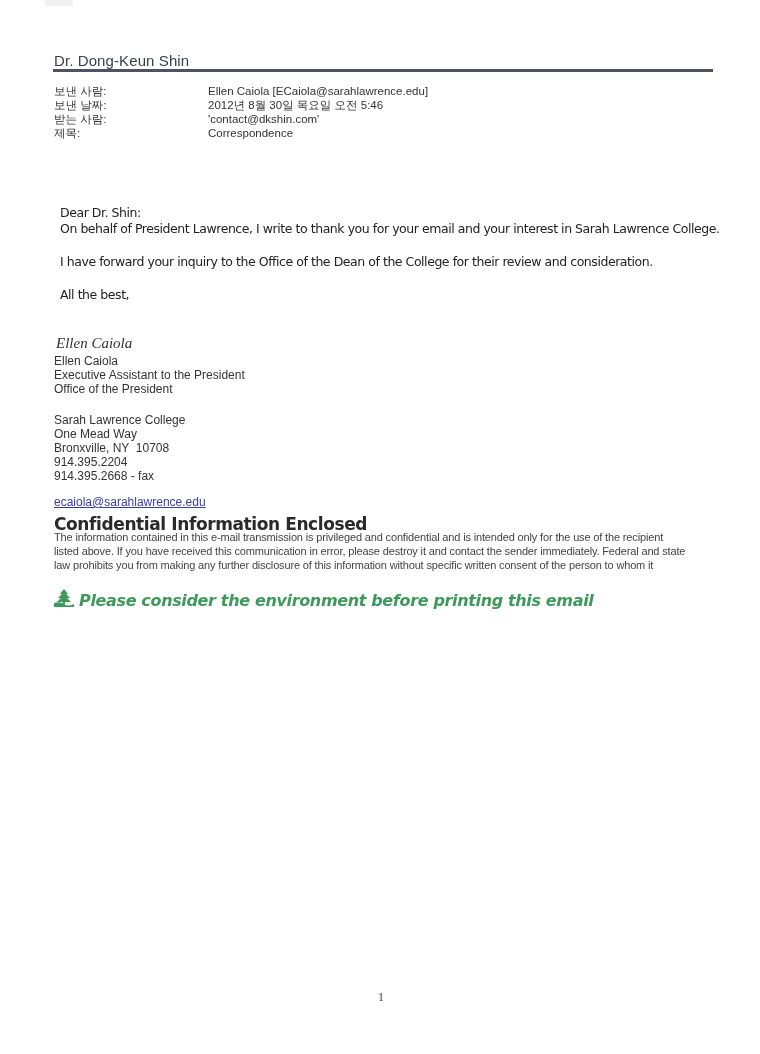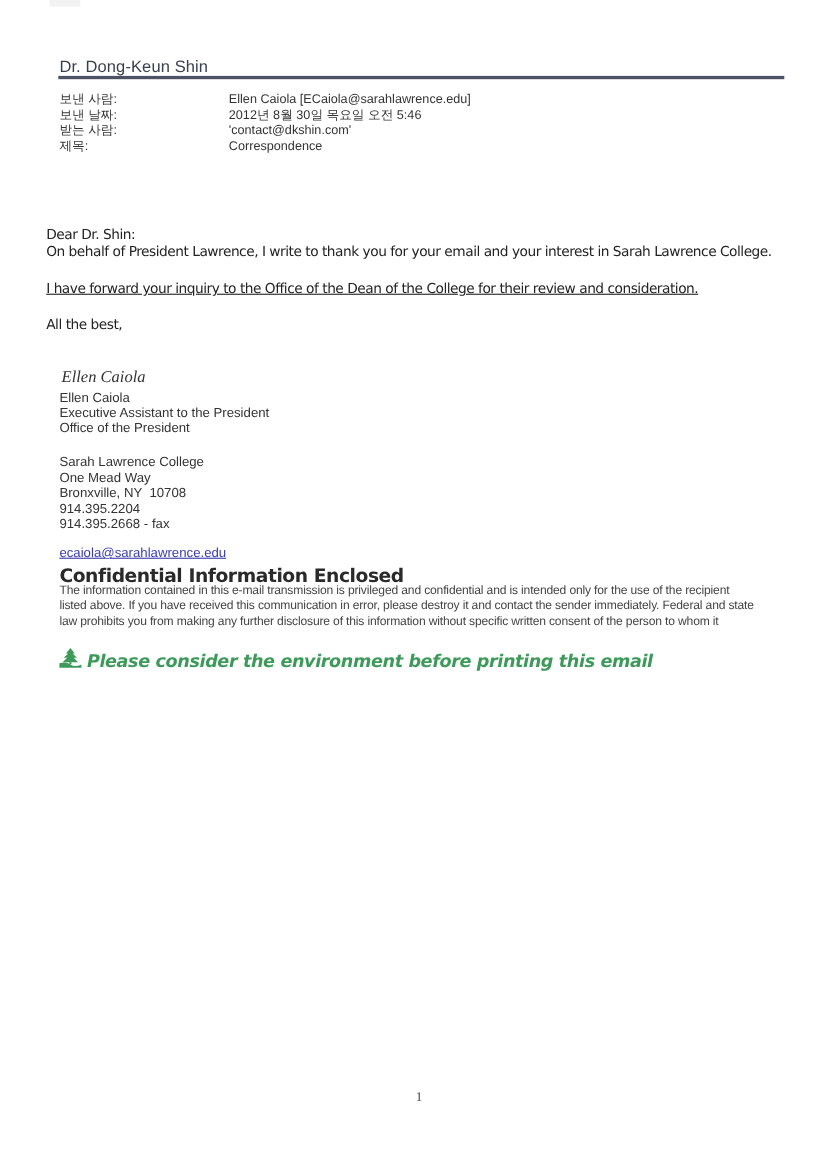--- a/index.html
+++ b/index.html
@@ -11,21 +11,21 @@
   .header-name {
     left: 54px; top: 52px; font-size: 15px; color: #3a3f4e; letter-spacing: 0.1px;
   }
   .header-rule {
     left: 53px; top: 69px; width: 660px; height: 3px; background: #4d5364;
   }
   .meta-row { position: absolute; left: 54px; font-size: 11.5px; color: #333; line-height: 14px; }
   .meta-label { display: inline-block; width: 154px; }
   .meta-value { display: inline-block; }
   .body-text {
-    left: 42px; font-size: 12.5px; color: #222; white-space: nowrap;
+    left: 60px; font-size: 12.5px; color: #222; white-space: nowrap;
     font-family: "DejaVu Sans", sans-serif; letter-spacing: -0.45px;
   }
   .sig-script {
     left: 56px; top: 335px; font-family: "Liberation Serif", serif; font-style: italic;
     font-size: 15px; color: #333;
   }
   .sig-line { position: absolute; left: 54px; font-size: 12px; color: #333; line-height: 14px; }
   .sig-link { color: #3b3bb0; text-decoration: underline; }
   .conf-title {
     left: 54px; top: 514px; font-family: "DejaVu Sans", sans-serif; font-weight: bold;
@@ -59,21 +59,21 @@
 </div>
 <div class="meta-row" style="top:112px;">
   <span class="meta-label">받는 사람:</span><span class="meta-value">'contact@dkshin.com'</span>
 </div>
 <div class="meta-row" style="top:126px;">
   <span class="meta-label">제목:</span><span class="meta-value">Correspondence</span>
 </div>
 
 <div class="abs body-text" style="top:205px;">Dear Dr. Shin:</div>
 <div class="abs body-text" style="top:221px;">On behalf of President Lawrence, I write to thank you for your email and your interest in Sarah Lawrence College.</div>
-<div class="abs body-text" style="top:254px;text-decoration:underline;">I have forward your inquiry to the Office of the Dean of the College for their review and consideration.</div>
+<div class="abs body-text" style="top:254px;">I have forward your inquiry to the Office of the Dean of the College for their review and consideration.</div>
 <div class="abs body-text" style="top:287px;">All the best,</div>
 
 <div class="abs sig-script">Ellen Caiola</div>
 <div class="sig-line" style="top:354px;">Ellen Caiola</div>
 <div class="sig-line" style="top:368px;">Executive Assistant to the President</div>
 <div class="sig-line" style="top:382px;">Office of the President</div>
 <div class="sig-line" style="top:413px;">Sarah Lawrence College</div>
 <div class="sig-line" style="top:427px;">One Mead Way</div>
 <div class="sig-line" style="top: 441px; white-space: pre;">Bronxville, NY  10708</div>
 <div class="sig-line" style="top:455px;">914.395.2204</div>

